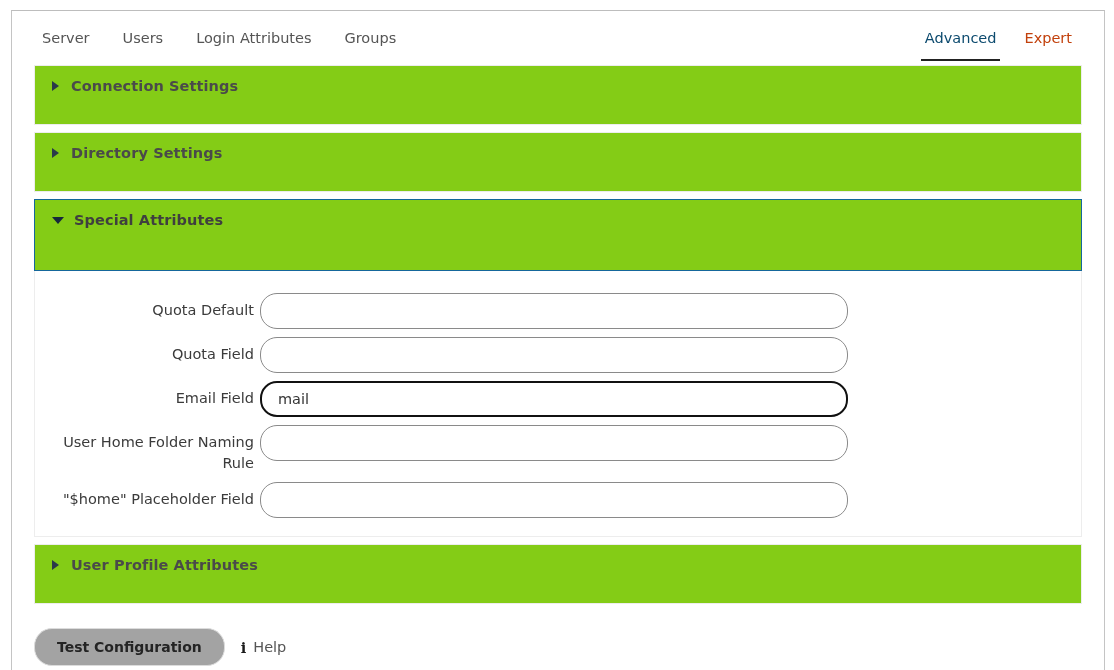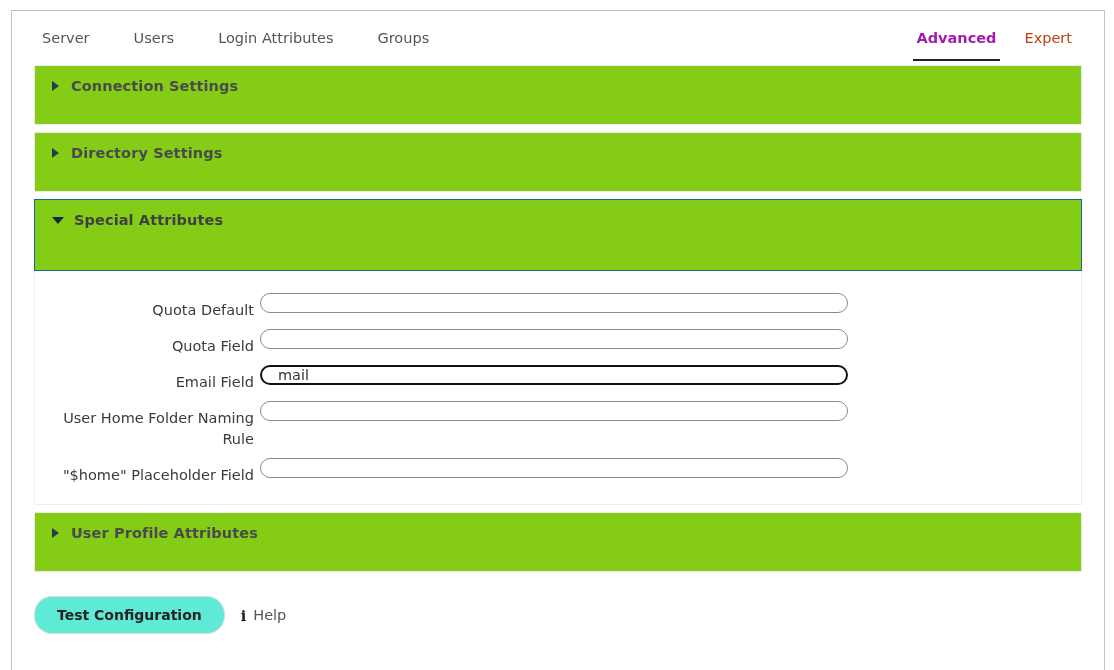--- a/index.html
+++ b/index.html
@@ -35,21 +35,21 @@
     position: relative;
     height: 54px;
     box-sizing: border-box;
     padding: 0 18px 0 20px;
     display: flex;
     align-items: center;
   }
   .tabs-left {
     display: flex;
     align-items: center;
-    gap: 12px;
+    gap: 1px;
   }
   .tab {
     font-size: 14.5px;
     color: #555555;
     padding: 6px 16px;
     cursor: pointer;
     white-space: nowrap;
     line-height: 20px;
   }
   .tab:first-child { padding-left: 10px; }
@@ -60,22 +60,22 @@
   }
   .tab-mode {
     font-size: 14.5px;
     color: #c2410c;
     padding: 6px 14px;
     cursor: pointer;
     position: relative;
     line-height: 20px;
   }
   .tab-mode.active {
-    color: #a21caf;
-    font-weight: bold;
+    color: #0c4a6e;
+    font-weight: normal;
   }
   .tab-mode.active::after {
     content: "";
     position: absolute;
     left: 10px;
     right: 10px;
     bottom: -7px;
     height: 2px;
     background: #222222;
   }
@@ -150,21 +150,21 @@
     text-align: right;
     font-size: 14.5px;
     color: #3b3b3b;
     line-height: 21px;
     padding-top: 7px;
     padding-right: 6px;
     box-sizing: border-box;
   }
   .form-input {
     width: 588px;
-    height: 20px;
+    height: 36px;
     box-sizing: border-box;
     border: 1px solid #8a8a8a;
     border-radius: 17px;
     background: #ffffff;
     font-family: "DejaVu Sans", "Liberation Sans", sans-serif;
     font-size: 14.5px;
     color: #333333;
     padding: 0 16px;
     outline: none;
   }
@@ -173,21 +173,21 @@
   }
   .form-input::placeholder { color: #999999; }
 
   
   .footer {
     display: flex;
     align-items: center;
     padding: 17px 0 0 22px;
   }
   .btn-test {
-    background: #5eead4;
+    background: #a3a3a3;
     border: 1px solid #dcdcdc;
     border-radius: 18px;
     font-family: "DejaVu Sans", "Liberation Sans", sans-serif;
     font-size: 14px;
     font-weight: bold;
     color: #242424;
     padding: 10px 22px;
     cursor: pointer;
     line-height: 16px;
   }

